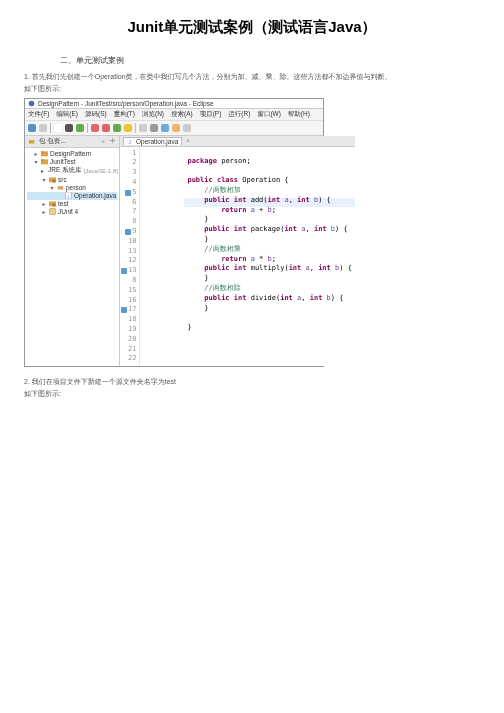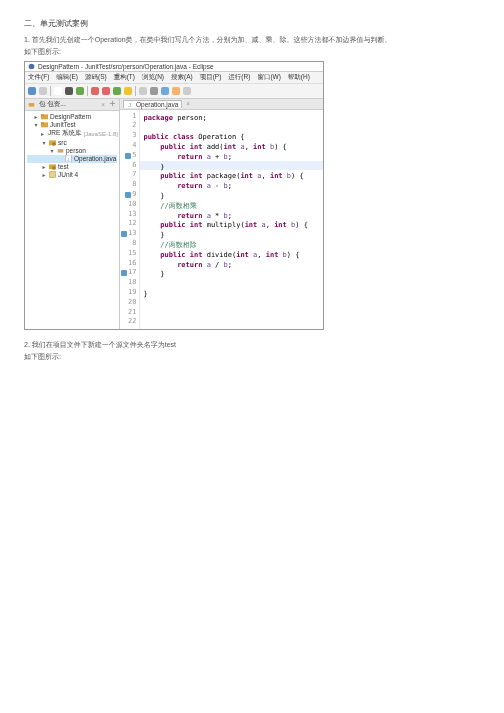--- a/index.html
+++ b/index.html
@@ -1,19 +1,19 @@
 <!DOCTYPE html>
 <html><head>
 <meta charset="utf-8">
 <style>
   * { margin: 0; padding: 0; box-sizing: border-box; }
   body { width: 504px; height: 713px; background: #fff; font-family: Arial, "Microsoft YaHei", sans-serif; font-size: 8px; color: #333; }
   .page { padding: 18px 24px; }
   .title { text-align: center; font-size: 15px; font-weight: bold; color: #000; margin-bottom: 18px; }
-  .section-h { font-size: 8px; color: #333; margin-bottom: 6px; }
+  .section-h { font-size: 8px; color: #333; margin-bottom: 6px; margin-left: 36px; }
   .para { font-size: 7px; color: #555; line-height: 1.4; margin-bottom: 2px; }
   .ide { border: 1px solid #999; background: #eceef0; margin: 4px 0 10px 0; width: 300px; }
   .ide-title { background: #fff; border-bottom: 1px solid #ccc; padding: 1px 3px; font-size: 6.5px; color: #333; display: flex; align-items: center; gap: 3px; }
   .icon { display: inline-block; width: 7px; height: 7px; }
   .menubar { background: #f4f4f4; border-bottom: 1px solid #ddd; padding: 1px 3px; font-size: 6.5px; color: #333; display: flex; gap: 7px; }
   .toolbar { background: #f4f4f4; border-bottom: 1px solid #ccc; padding: 2px 3px; display: flex; align-items: center; gap: 3px; }
   .tb-icon { width: 8px; height: 8px; border-radius: 2px; }
   .tb-sep { width: 1px; height: 10px; background: #bbb; }
   .body-row { display: flex; }
   .sidebar { width: 95px; background: #fff; border-right: 1px solid #ccc; font-size: 6.5px; }
@@ -26,35 +26,36 @@
   .tree-ind4 { padding-left: 30px; }
   .tree-icon { width: 7px; height: 7px; display: inline-block; }
   .tree-arrow { width: 6px; height: 6px; display: inline-flex; align-items: center; justify-content: center; font-size: 6px; color: #666; }
   .sel { background: #cde6f7; }
   .editor { flex: 1; background: #fff; }
   .ed-tabs { background: #e8e8e8; border-bottom: 1px solid #ccc; padding: 1px 3px; font-size: 6.5px; display: flex; align-items: center; gap: 2px; }
   .ed-tab { background: #fff; border: 1px solid #bbb; border-bottom: none; padding: 0 3px; display: flex; align-items: center; gap: 2px; }
   .code { font-family: Consolas, monospace; font-size: 7px; line-height: 1.4; display: flex; }
   .gutter { background: #fff; border-right: 1px solid #e8e8e8; text-align: right; color: #999; padding: 2px 3px 2px 1px; }
   .gutter div { height: 9.8px; display: flex; align-items: center; justify-content: flex-end; gap: 1px; }
-  .codearea { padding: 4px 3px; flex: 1; position: relative; }
+  .codearea { padding: 10px 3px; flex: 1; position: relative; margin-left: 44px; }
   .codearea div { height: 9.8px; white-space: pre; }
   .hl { position: absolute; left: 0; right: 0; height: 9.8px; background: #e8f0fe; z-index: 0; }
   .codearea > div.line { position: relative; z-index: 1; }
   .kw { color: #7f0055; font-weight: bold; }
   .cm { color: #3f7f5f; }
   .id { color: #000; }
   .pr { color: #6a3e9e; }
   .jre { color: #999; font-size: 6px; }
   .marker { width: 6px; height: 6px; background: #5c9ccc; border-radius: 1px; display: inline-block; }
 </style>
 </head>
 <body>
 
 <div class="page">
+  <h1 class="title">Junit单元测试案例（测试语言Java）</h1>
   <div class="section-h">二、单元测试案例</div>
   <div class="para">1. 首先我们先创建一个Operation类，在类中我们写几个方法，分别为加、减、乘、除。这些方法都不加边界值与判断。</div>
   <div class="para">如下图所示:</div>
 
   <div class="ide">
     <div class="ide-title">
       <span class="icon">
         <svg viewBox="0 0 10 10">
             <circle cx="5" cy="5" r="4" fill="#4a6da7"></circle>
           </svg>
@@ -250,34 +251,33 @@
                 <span>21</span>
               </div>
               <div>
                 <span>22</span>
               </div>
             </div>
           <div class="codearea" id="codearea">
               <div class="line"><span class="kw">package</span><span class="id"> person;</span></div>
               <div class="line"></div>
               <div class="line"><span class="kw">public class</span><span class="id"> Operation {</span></div>
+              <div class="line"><span class="id">    </span><span class="cm">//两数相加</span></div>
               <div class="line"><span class="id">    </span><span class="kw">public</span><span class="id"> </span><span class="kw">int</span><span class="id"> add(</span><span class="kw">int</span><span class="id"> </span><span class="pr">a</span><span class="id">, </span><span class="kw">int</span><span class="id"> </span><span class="pr">b</span><span class="id">) {</span></div>
               <div class="hl" style="top: 51px;"></div>
               <div class="line"><span class="id">        </span><span class="kw">return</span><span class="id"> </span><span class="pr">a</span><span class="id"> + </span><span class="pr">b</span><span class="id">;</span></div>
               <div class="line"><span class="id">    }</span></div>
               <div class="line"><span class="id">    </span><span class="kw">public</span><span class="id"> </span><span class="kw">int</span><span class="id"> package(</span><span class="kw">int</span><span class="id"> </span><span class="pr">a</span><span class="id">, </span><span class="kw">int</span><span class="id"> </span><span class="pr">b</span><span class="id">) {</span></div>
-              <div class="line"><span class="id">        </span><span class="kw">return</span><span class="id"> </span><span class="pr">a</span><span class="id"> - </span><span class="pr">b</span><span class="id">;</span></div>
               <div class="line"><span class="id">    }</span></div>
               <div class="line"><span class="id">    </span><span class="cm">//两数相乘</span></div>
               <div class="line"><span class="id">        </span><span class="kw">return</span><span class="id"> </span><span class="pr">a</span><span class="id"> * </span><span class="pr">b</span><span class="id">;</span></div>
               <div class="line"><span class="id">    </span><span class="kw">public</span><span class="id"> </span><span class="kw">int</span><span class="id"> multiply(</span><span class="kw">int</span><span class="id"> </span><span class="pr">a</span><span class="id">, </span><span class="kw">int</span><span class="id"> </span><span class="pr">b</span><span class="id">) {</span></div>
               <div class="line"><span class="id">    }</span></div>
               <div class="line"><span class="id">    </span><span class="cm">//两数相除</span></div>
               <div class="line"><span class="id">    </span><span class="kw">public</span><span class="id"> </span><span class="kw">int</span><span class="id"> divide(</span><span class="kw">int</span><span class="id"> </span><span class="pr">a</span><span class="id">, </span><span class="kw">int</span><span class="id"> </span><span class="pr">b</span><span class="id">) {</span></div>
-              <div class="line"><span class="id">        </span><span class="kw">return</span><span class="id"> </span><span class="pr">a</span><span class="id"> / </span><span class="pr">b</span><span class="id">;</span></div>
               <div class="line"><span class="id">    }</span></div>
               <div class="line"></div>
               <div class="line"><span class="id">}</span></div>
               <div class="line"></div>
             </div>
         </div>
       </div>
     </div>
   </div>
 

